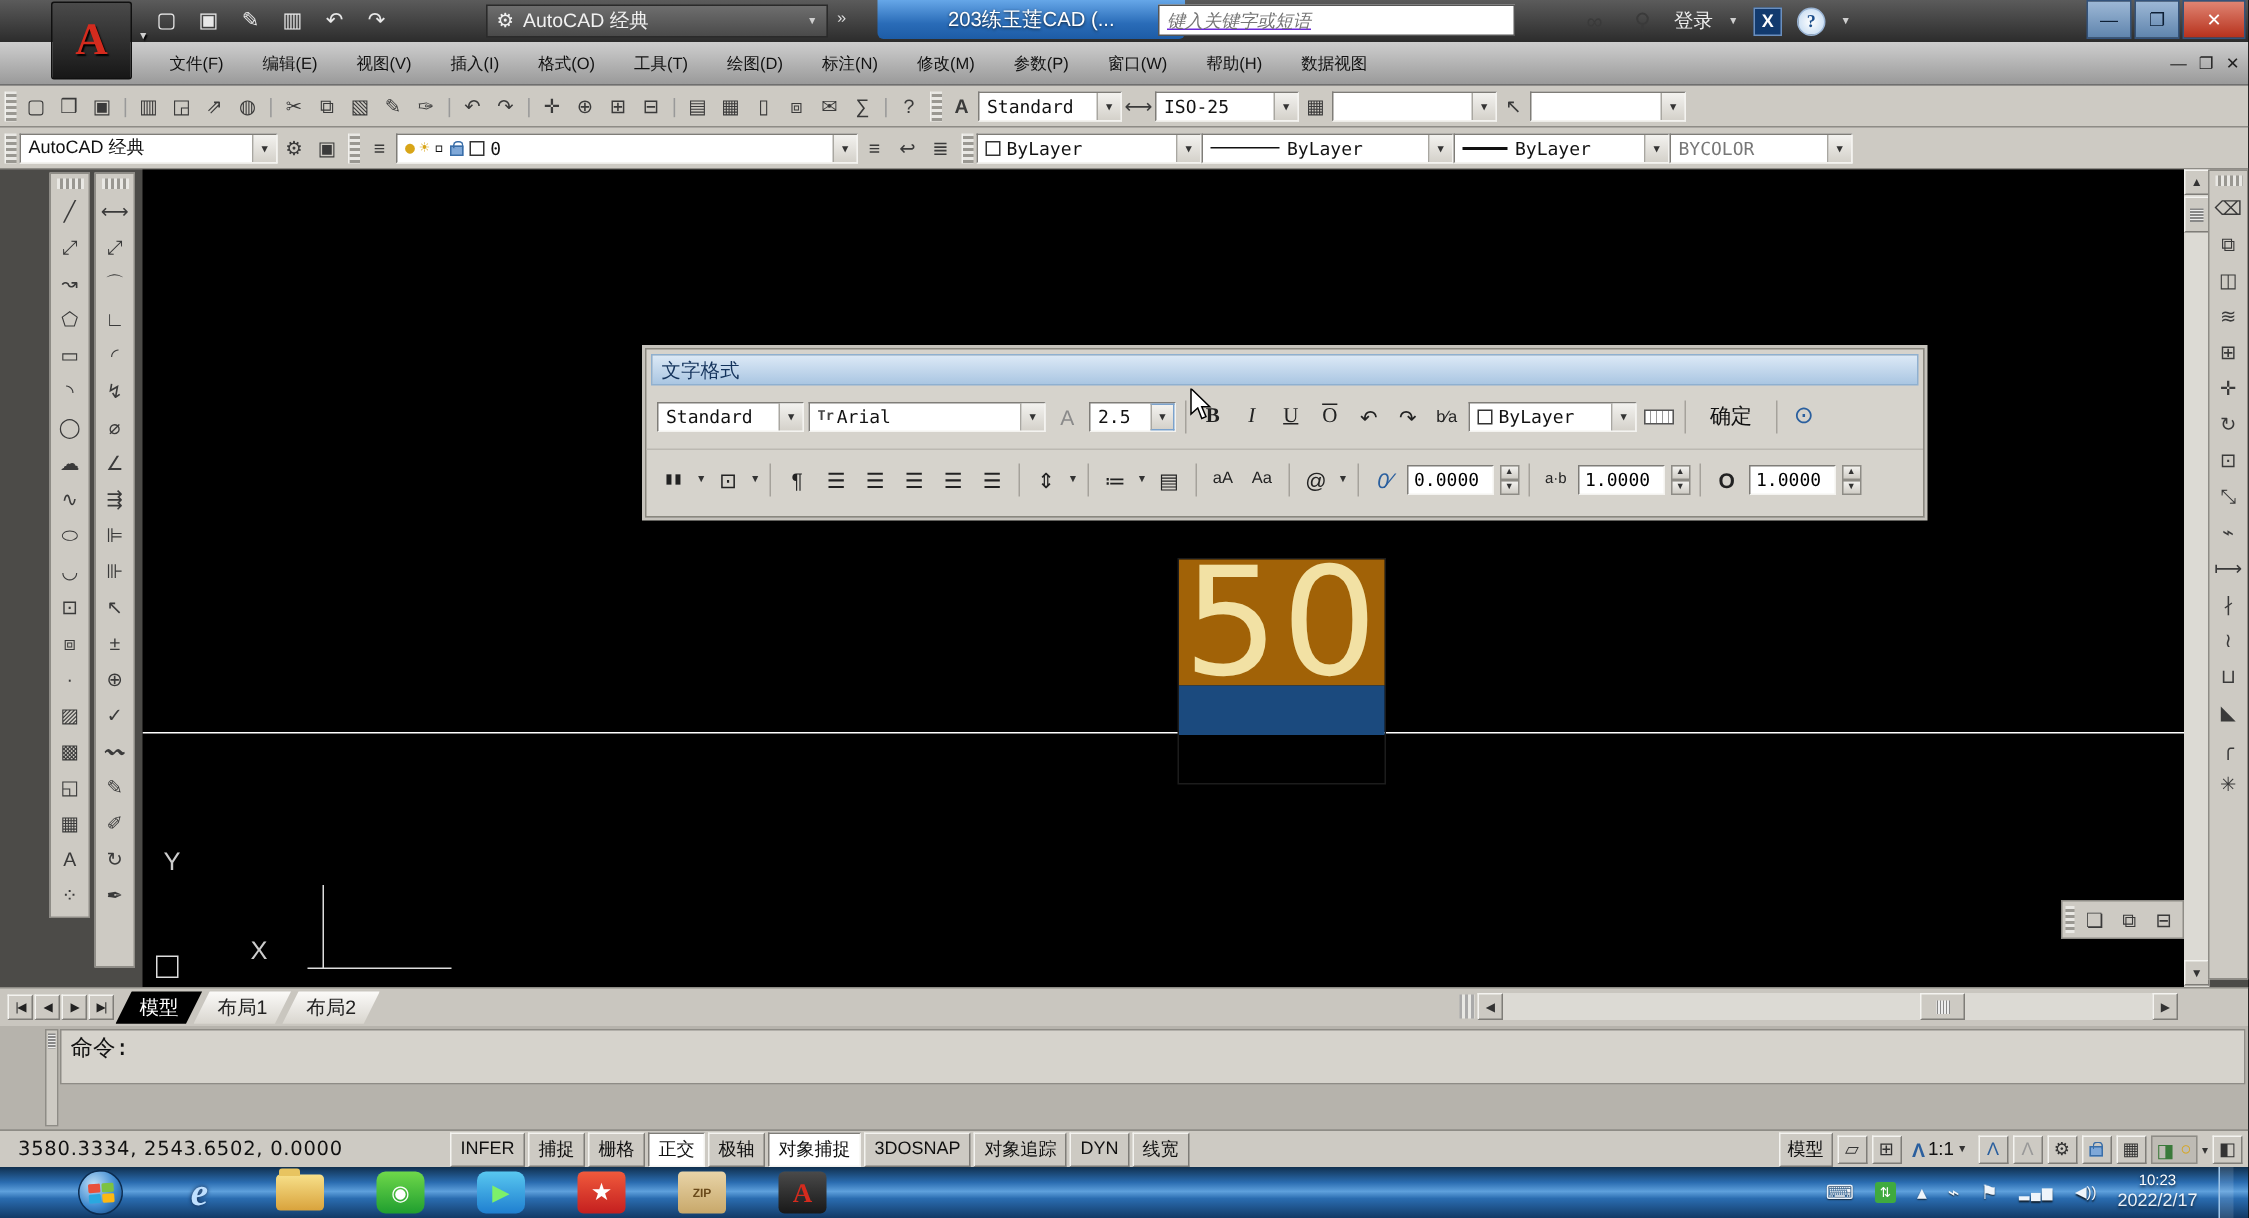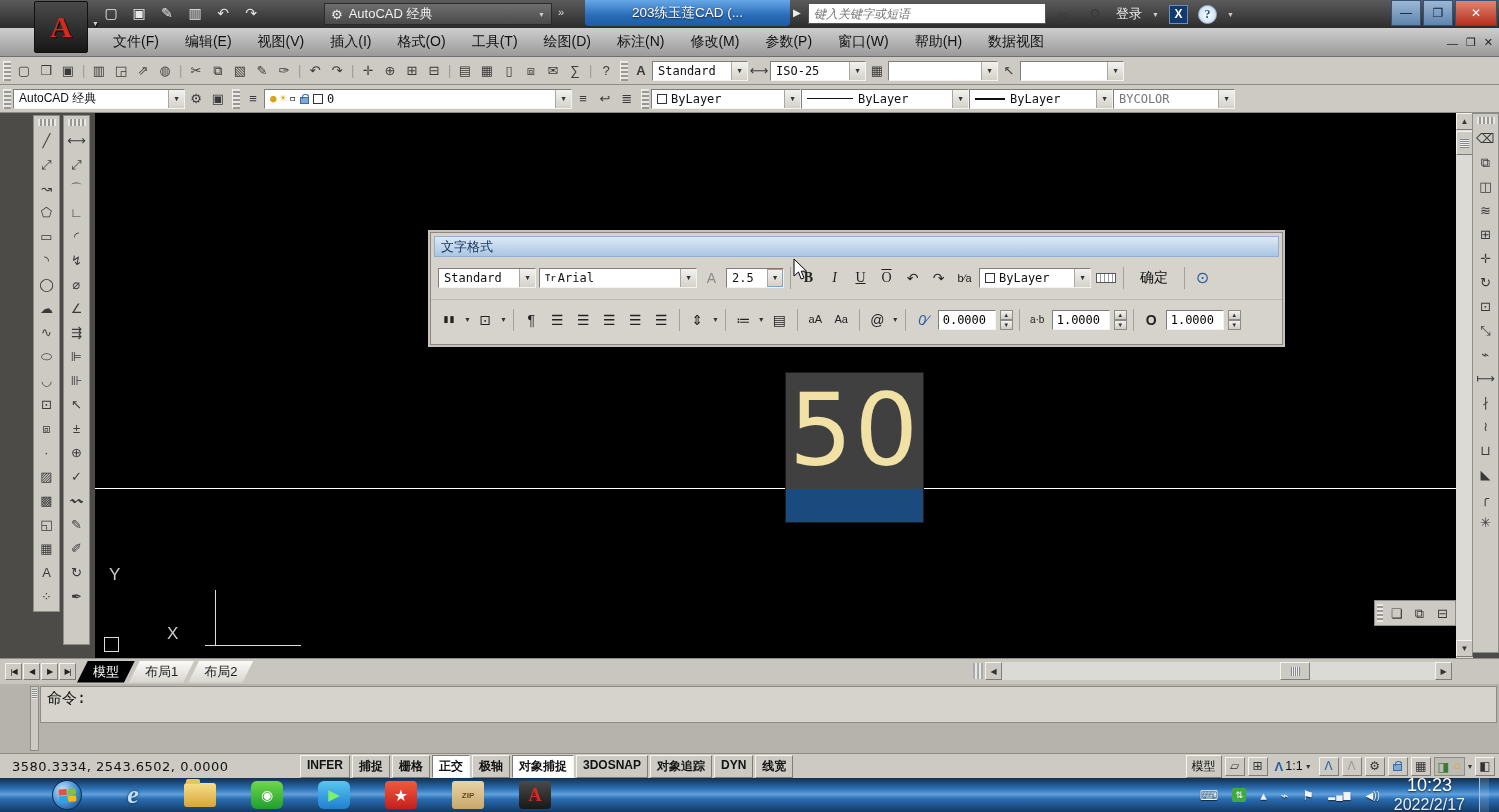--- a/index.html
+++ b/index.html
@@ -21,40 +21,40 @@
   .ws-title { position:absolute; left:324px; top:3px; width:228px; height:22px;
     background:linear-gradient(#6e6e6e,#4a4a4a); border:1px solid #2a2a2a;
     color:#f0f0f0; font-size:13px; display:flex; align-items:center; padding:0 6px; gap:6px; }
   .ws-title .spread { flex:1; }
   .chev2 { position:absolute; left:558px; top:6px; color:#ddd; font-size:11px; letter-spacing:-2px; }
   .doctitle { position:absolute; left:585px; top:0; width:205px; height:26px;
     background:linear-gradient(#66a7e8,#2a6cb8 60%,#1d5ca6); border-radius:0 0 4px 4px;
     color:#fff; font-size:13.5px; display:flex; align-items:center; justify-content:center;
     text-shadow:0 1px 2px #123; }
   .doc-next { position:absolute; left:793px; top:7px; color:#eee; font-size:10px; }
-  .searchbox { position:absolute; left:808px; top:3px; width:238px; height:21px;
+  .searchbox { position:absolute; left:772px; top:3px; width:238px; height:21px;
     background:#fff; border:1px solid #555; font:italic 12px "Liberation Sans",sans-serif;
-    color:#6d28d9; padding:0 5px; }
+    color:#6d28d9; padding:0 5px;text-decoration:underline; }
   .tb-right { position:absolute; left:1052px; top:0; height:28px; display:flex; align-items:center; gap:10px; color:#e6e6e6; }
   .tb-right .ico { font-size:15px; }
   .login-label { font-size:13px; color:#eee; }
   .xchg { width:19px; height:19px; background:#123a6e; border:1px solid #6b8fbe; color:#fff;
     display:flex; align-items:center; justify-content:center; font:bold 12px "Liberation Sans",sans-serif; }
   .helpico { width:19px; height:19px; border-radius:50%; background:radial-gradient(#fff,#bcd6f0);
     color:#1d4f8c; border:1px solid #9ab4d4; display:flex; align-items:center; justify-content:center; font:bold 12px "Liberation Serif",serif; }
   .wincaps { position:absolute; right:2px; top:0; height:26px; display:flex; align-items:stretch; }
   .wincap { width:30px; display:flex; align-items:center; justify-content:center;
     background:linear-gradient(#9db8d6,#5f84ad); border:1px solid #33527a; color:#0d1f35; font-size:12px; margin-left:2px; }
   .wincap.close { width:42px; background:linear-gradient(#e08573,#b6311c); color:#fff; }
 
   
   .menubar { position:absolute; left:0; top:28px; right:0; height:29px;
     background:linear-gradient(#cecece,#9a9a9a); border-bottom:1px solid #6f6f6f;
     display:flex; align-items:center; padding-left:100px; }
-  .menu-item { padding:0 13px; font-size:14px; color:#111; height:100%; display:flex; align-items:center; }
+  .menu-item { padding:0 13px; font-size:11px; color:#111; height:100%; display:flex; align-items:center; }
   .doc-caps { position:absolute; right:6px; top:0; height:29px; display:flex; align-items:center; gap:8px; color:#222; font-size:11px; }
 
   
   .toolbar-row { position:absolute; left:0; right:0; height:28px; background:#cdcac3;
     border-bottom:1px solid #8e8c86; display:flex; align-items:center; }
   .row1 { top:57px; } .row2 { top:85px; }
   .grip { width:8px; height:20px; margin:0 2px 0 3px;
     background:repeating-linear-gradient(#e9e8e4 0 2px,#9a9892 2px 4px); border-left:1px solid #f2f1ee; }
   .ico { display:inline-flex; align-items:center; justify-content:center;
     width:22px; height:22px; color:#3a3a3a; font-size:13px; line-height:1; }
@@ -90,21 +90,21 @@
     display:flex; align-items:center; justify-content:center; font-size:8px; color:#333; }
   .vthumb { position:absolute; left:0; top:18px; width:17px; height:24px; background:#cdcac3;
     border:1px solid; border-color:#f4f3f0 #7f7d78 #7f7d78 #f4f3f0;
     display:flex; align-items:center; justify-content:center; }
   .vthumb i { width:9px; height:9px; background:repeating-linear-gradient(#888 0 1px,#eee 1px 2px); }
 
   
   .hline { position:absolute; left:0; top:375px; width:100%; height:1px; background:#fff; z-index:1; }
   .editbox { position:absolute; left:690px; top:259px; width:139px; height:151px; z-index:2;
     border:1px solid #1c1c1c; }
-  .editbox .txtarea { height:116px; background:#404040; display:flex; align-items:center; justify-content:center;
+  .editbox .txtarea { height:84px; background:#a16207; display:flex; align-items:center; justify-content:center;
     color:#f2e1a4; font:400 100px/1 "DejaVu Sans",sans-serif; letter-spacing:2px; }
   .editbox .bararea { height:33px; background:#1b4a7e; }
   .ucs { position:absolute; left:0; top:0; z-index:1; }
   .ucs-vline { position:absolute; left:120px; top:477px; width:1px; height:56px; background:#ddd; }
   .ucs-hline { position:absolute; left:110px; top:532px; width:96px; height:1px; background:#ddd; }
   .ucs-box { position:absolute; left:9px; top:524px; width:15px; height:15px; border:1px solid #ddd; }
   .ucs-y { position:absolute; left:14px; top:452px; color:#ccc; font-size:17px; }
   .ucs-x { position:absolute; left:72px; top:511px; color:#ccc; font-size:17px; }
 
   
@@ -169,21 +169,21 @@
   .cmd-hist { position:absolute; left:40px; top:2px; right:2px; height:37px; background:#d6d3cc;
     border:1px solid #8e8c86; font:15px "DejaVu Sans Mono",monospace; color:#111; padding:2px 6px; }
   .cmd-line { position:absolute; left:40px; top:39px; right:2px; height:28px; background:#fff;
     border:1px solid #8e8c86; font:15px "DejaVu Sans Mono",monospace; color:#111;
     display:flex; align-items:center; padding:0 6px; }
 
   
   .statusbar { position:absolute; left:0; top:753px; right:0; height:25px; background:#cdcac3;
     border-top:1px solid #8e8c86; display:flex; align-items:center; font-size:12.5px; color:#111; }
   .coords { width:300px; padding-left:12px; font:13px "DejaVu Sans",sans-serif; letter-spacing:.5px; }
-  .toggles { display:flex; gap:2px;font-weight:bold; }
+  .toggles { display:flex; gap:2px; }
   .toggle { padding:2px 6px; background:#cdcac3; border:1px solid;
     border-color:#f4f3f0 #7f7d78 #7f7d78 #f4f3f0; font-size:12px; }
   .toggle.active { background:#ffffff; border-color:#7f7d78 #f4f3f0 #f4f3f0 #7f7d78; }
   .stat-right { margin-left:auto; display:flex; align-items:center; gap:3px; padding-right:4px; }
   .stat-btn { padding:2px 5px; border:1px solid; border-color:#f4f3f0 #7f7d78 #7f7d78 #f4f3f0; background:#cdcac3; font-size:12px; }
   .stat-ic { width:20px; height:19px; display:flex; align-items:center; justify-content:center;
     border:1px solid; border-color:#f4f3f0 #7f7d78 #7f7d78 #f4f3f0; background:#cdcac3; font-size:12px; color:#333; }
   .scale-grp { display:flex; align-items:center; gap:2px; padding:1px 4px; }
   .ann { color:#2a5f9e; font-weight:bold; font-size:13px; }
   .tray-grp { display:flex; align-items:center; border:1px solid #8e8c86; background:#bebbb4; padding:1px 3px; gap:4px; }
@@ -209,22 +209,22 @@
   .app-video { background:linear-gradient(#58c7f0,#1f7fd0); border-radius:6px; color:#7df06a; font-size:15px; }
   .app-sogou { background:linear-gradient(#f05a3c,#c41f1f); border-radius:4px; color:#fff; font-size:16px; }
   .app-zip { background:linear-gradient(#e8d4a8,#c8a86a); border-radius:3px; color:#6a4a1a; font-size:8px; }
   .app-acad { background:linear-gradient(#4a4a4a,#181818); border-radius:4px; color:#d42b1e;
     font:bold 18px "Liberation Serif",serif; }
   .tray { margin-left:auto; display:flex; align-items:center; gap:14px; color:#fff; padding-right:10px; }
   .tray .tico { font-size:13px; color:#eef4fa; text-shadow:0 1px 1px #123; }
   .usb { width:14px; height:14px; background:#3faa3f; border-radius:2px; display:flex; align-items:center;
     justify-content:center; font-size:9px; color:#fff; }
   .clock { text-align:center; color:#fff; line-height:1.15; text-shadow:0 1px 2px #123; }
-  .clock .t { font-size:18px; }
-  .clock .d { font-size:16px; opacity:.9; }
+  .clock .t { font-size:10px; }
+  .clock .d { font-size:12px; opacity:.9; }
   .showdesk { width:10px; height:34px; border-left:1px solid #9cc4e8; background:rgba(255,255,255,.12); }
 </style>
 </head>
 <body>
 
 <div id="root">
 
   <div class="titlebar">
     <div class="applogo">
       <span>A</span>

